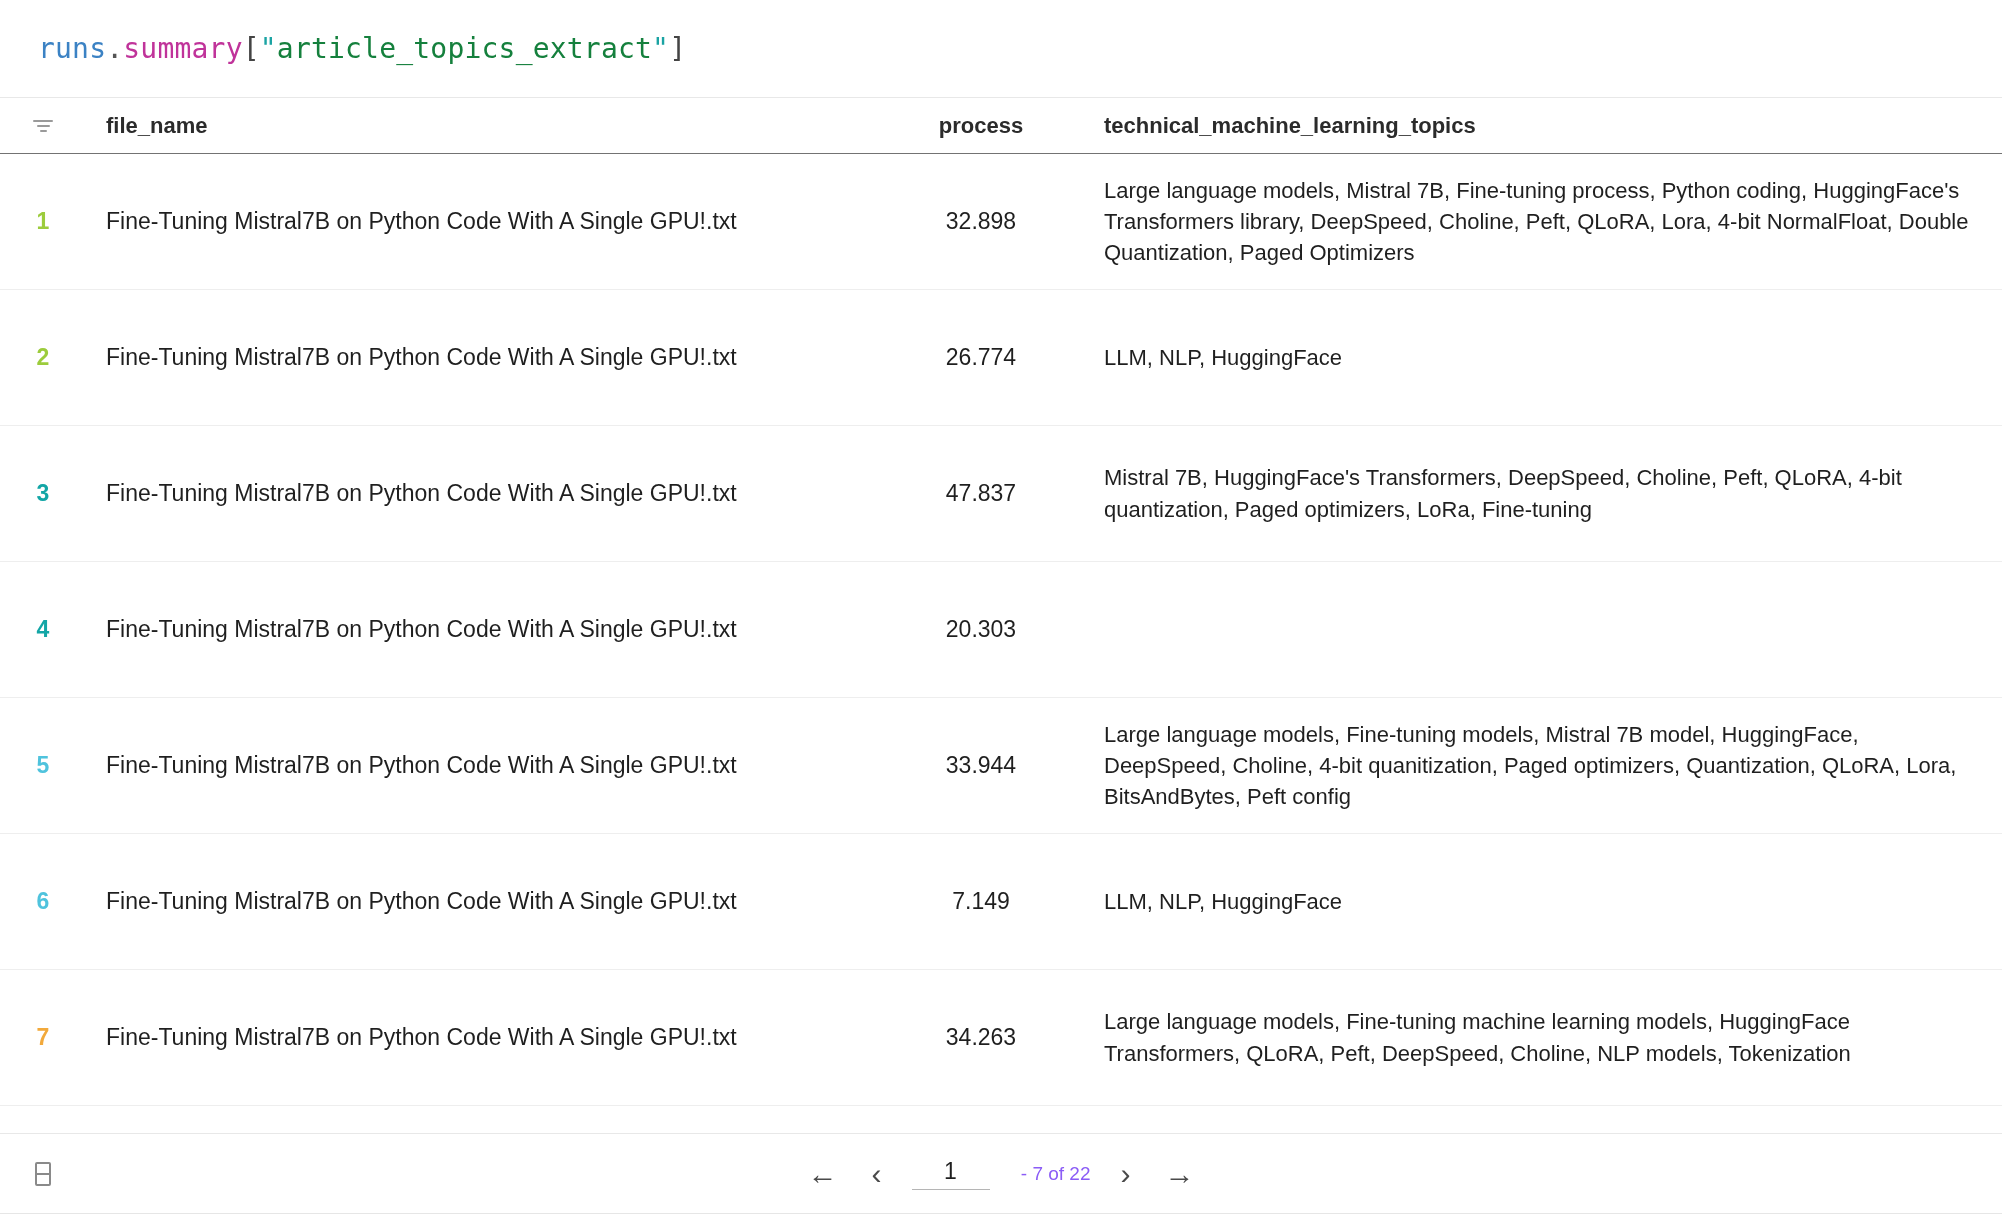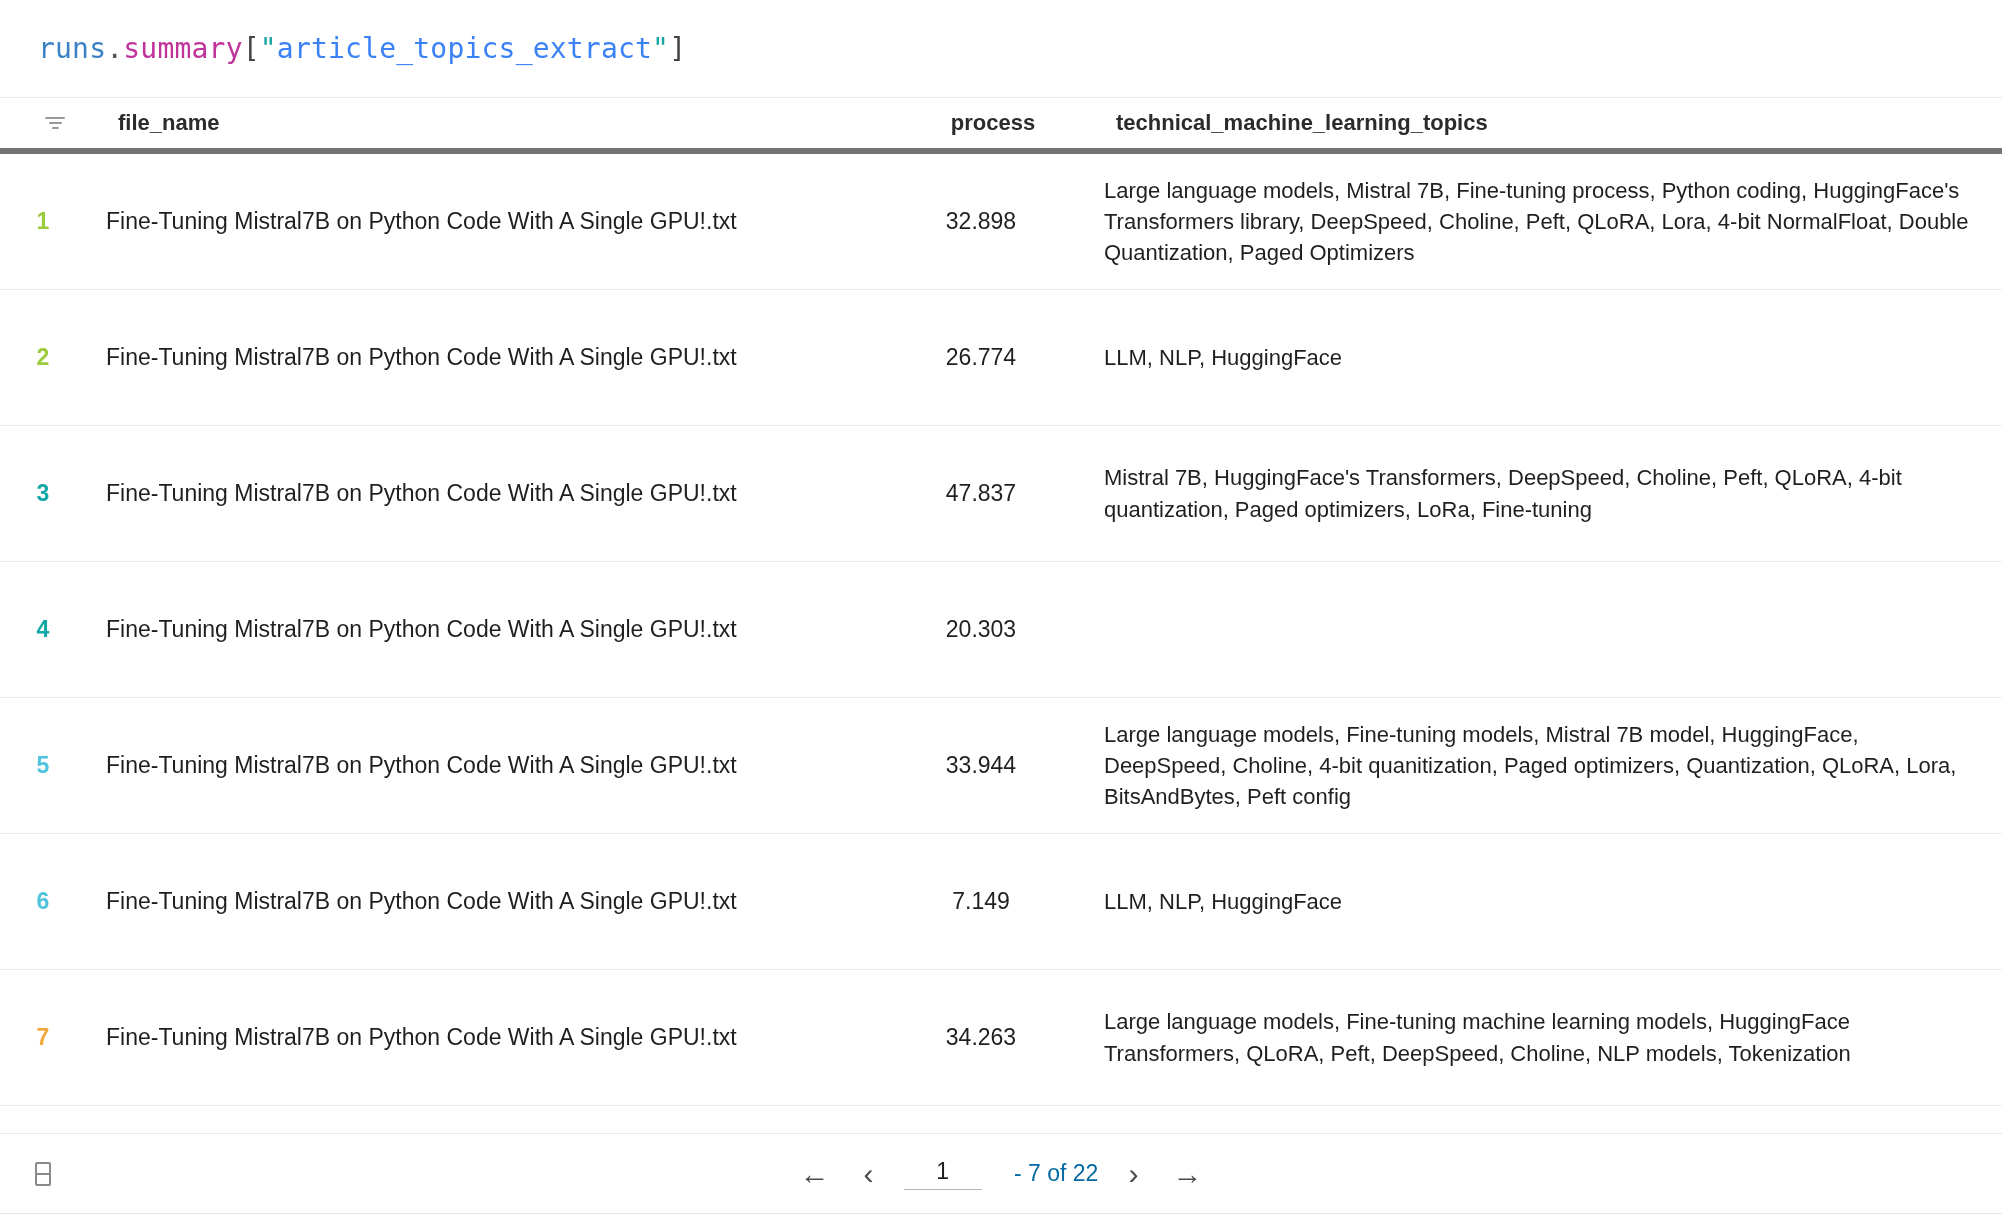--- a/index.html
+++ b/index.html
@@ -37,30 +37,29 @@
     font-family: "DejaVu Sans Mono", monospace;
     font-size: 28px;
     letter-spacing: 0.2px;
     white-space: pre;
   }
   .tok-var    { color: #3b82c4; }
   .tok-dot    { color: #555555; }
   .tok-attr   { color: #c0339a; }
   .tok-brack  { color: #444444; }
   .tok-quote  { color: #1aa3a3; }
-  .tok-str    { color: #3b82f6; }
+  .tok-str    { color: #15803d; }
 
   
   .thead {
     height: 56px;
     flex: 0 0 56px;
     display: flex;
     align-items: center;
-    border-bottom: 6px solid #737373;
-    padding-left: 12px;
+    border-bottom: 1px solid #737373;
   }
   .col-index  { width: 86px; flex: 0 0 86px; display:flex; align-items:center; justify-content:center; }
   .col-file   { width: 800px; flex: 0 0 800px; padding-left: 20px; }
   .col-lat    { width: 190px; flex: 0 0 190px; display:flex; align-items:center; justify-content:center;}
   .col-topics { flex: 1 1 auto; padding-left: 28px; padding-right: 24px; }
 
   .th-label {
     font-size: 22px;
     font-weight: bold;
     color: #2b2b2b;
@@ -179,22 +178,22 @@
     border-bottom: 1px solid #b5b5b5;
     text-align: center;
     font-size: 23px;
     font-family: "Liberation Sans", sans-serif;
     color: #1f1f1f;
     background: transparent;
     outline: none;
     padding-bottom: 4px;
   }
   .pg-range {
-    font-size: 23px;
-    color: #0369a1;
+    font-size: 19px;
+    color: #8b5cf6;
     white-space: pre;
   }
 </style>
 </head>
 <body>
 
 <div class="panel">
 
   <div class="title-bar">
     <div class="code"><span class="tok-var">runs</span><span class="tok-dot">.</span><span class="tok-attr">summary</span><span class="tok-brack">[</span><span class="tok-quote">"</span><span class="tok-str">article_topics_extract</span><span class="tok-quote">"</span><span class="tok-brack">]</span></div>

